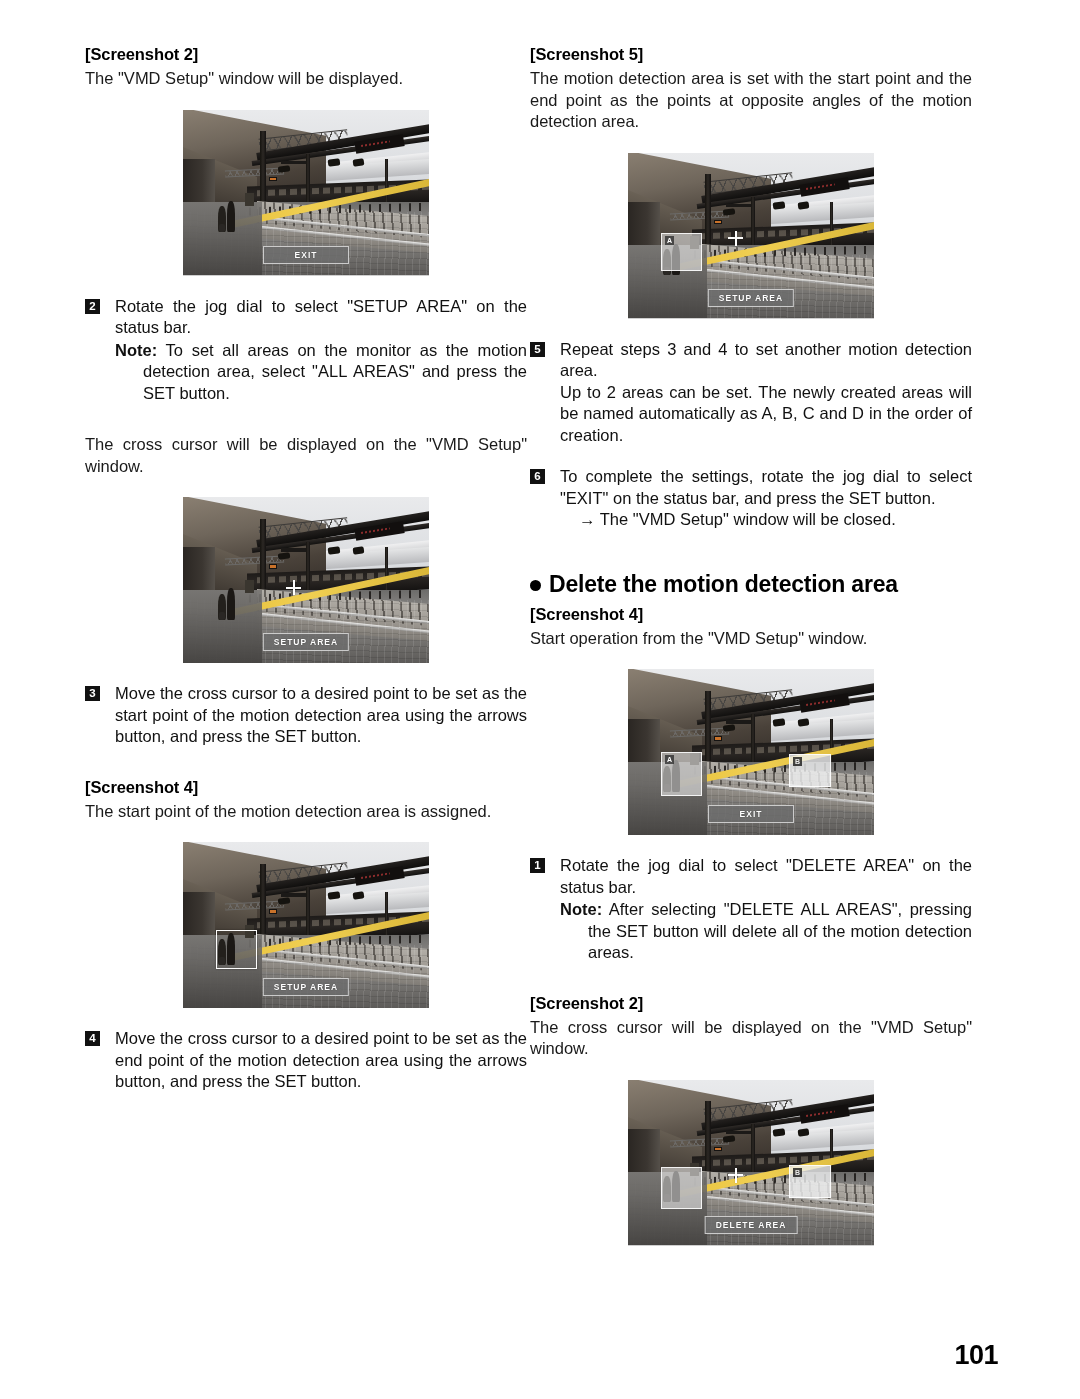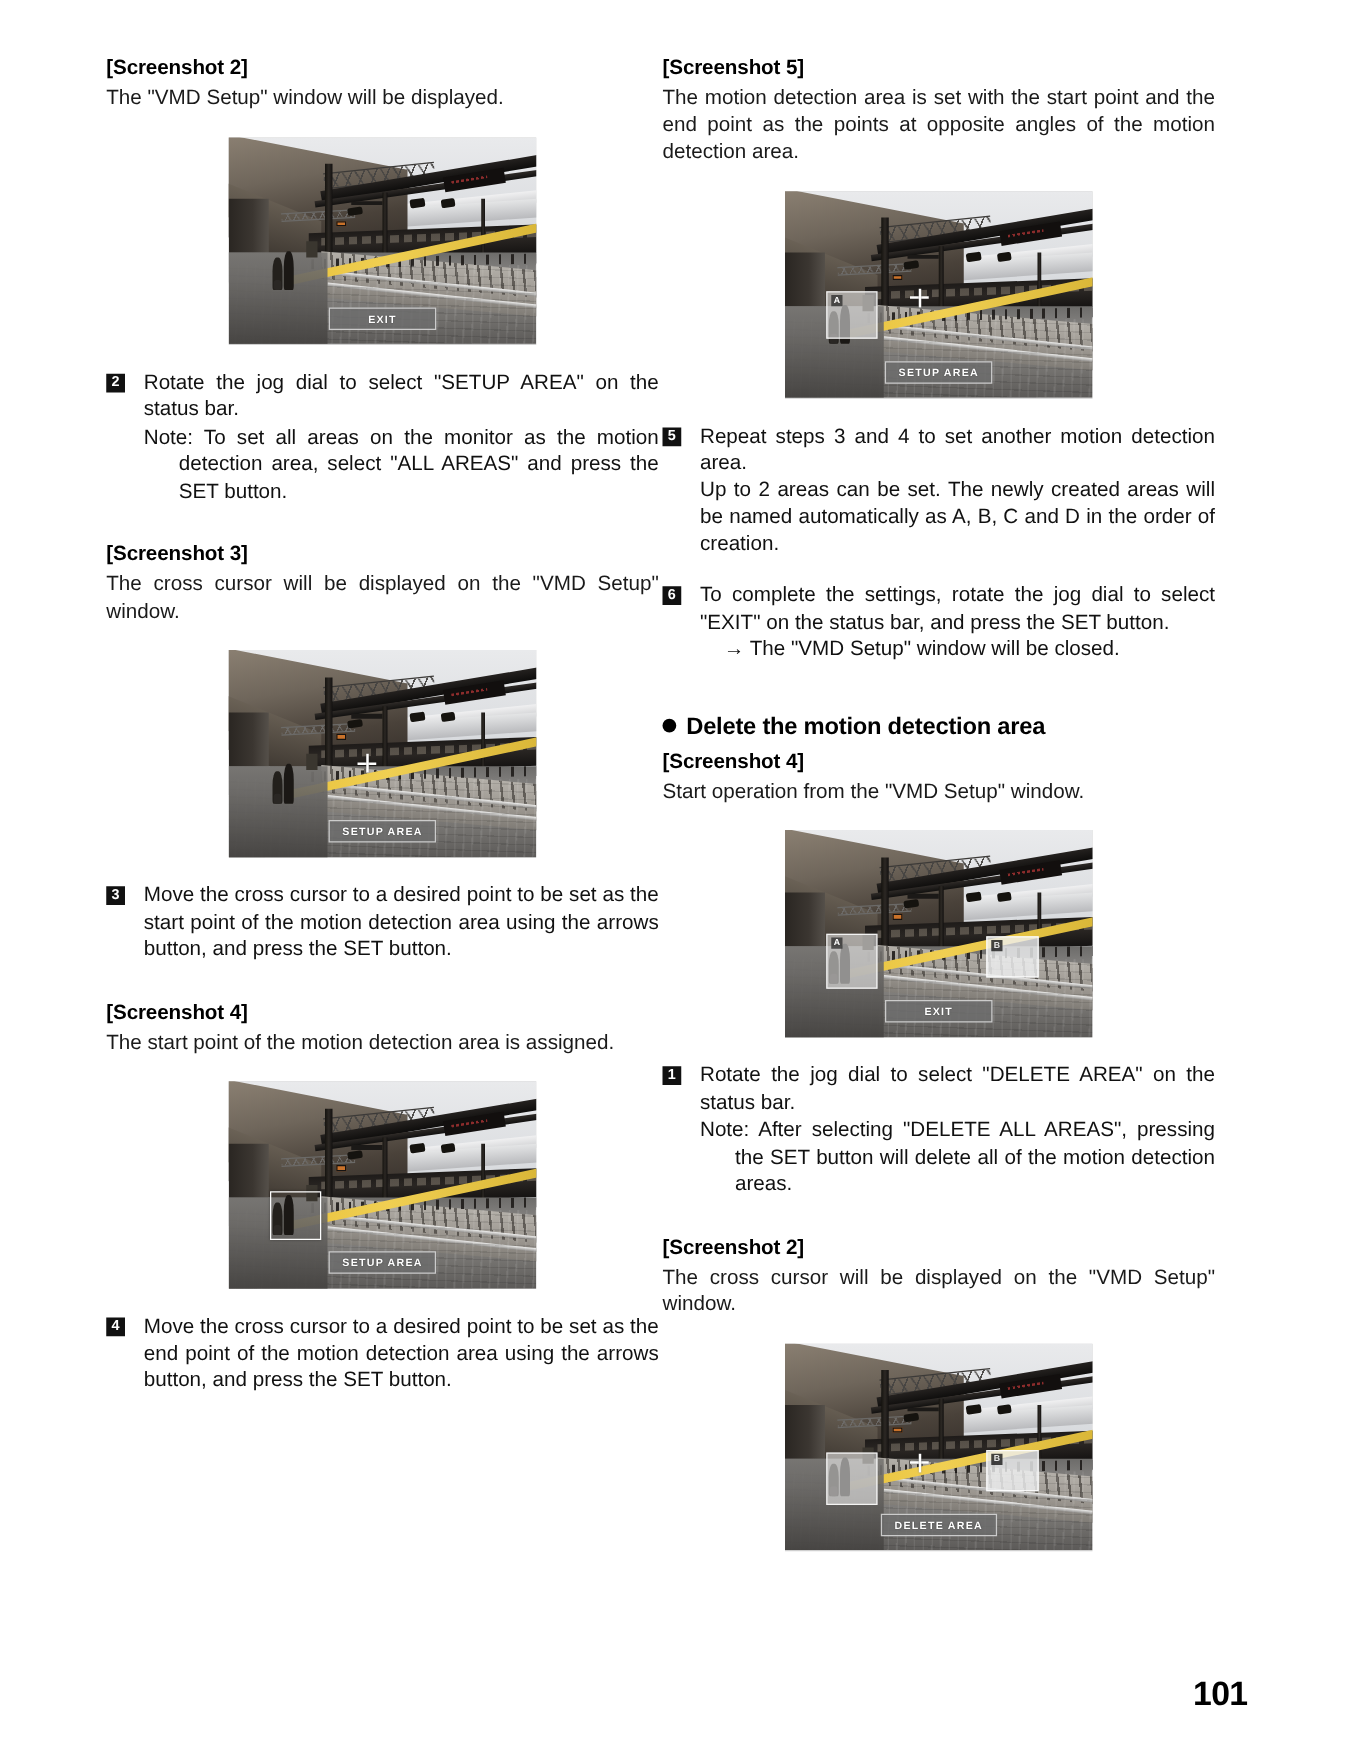--- a/index.html
+++ b/index.html
@@ -70,30 +70,30 @@
     font-family: "Liberation Sans", sans-serif;
   }
   .note {
     padding-left: 28px;
     text-indent: -28px;
     margin-top: 1px;
     font-size: 16.5px;
     line-height: 21.5px;
     text-align: justify;
   }
-  .note .lbl { font-weight: normal; }
+  .note .lbl { font-weight: bold; }
   .arrow-line {
     padding-left: 19px;
     font-size: 16.5px;
     line-height: 21.5px;
     text-align: left;
   }
 
   .bullet-head {
-    font-size: 19px;
+    font-size: 23px;
     font-weight: bold;
     color: #000;
     margin: 0 0 7px 0;
     letter-spacing: -0.2px;
   }
   .bullet-head .dot {
     display: inline-block;
     width: 11px; height: 11px;
     border-radius: 50%;
     background: #000;
@@ -420,21 +420,20 @@
       <span class="num">2</span>
       <span>Rotate the jog dial to select "SETUP AREA" on the status bar.</span>
       <div class="note">
         <span class="lbl">Note:</span>
         <span>To set all areas on the monitor as the motion detection area, select "ALL AREAS" and press the SET button.</span>
       </div>
     </div>
 
     <div class="gap-l"></div>
 
-    <div class="shot-head">[Screenshot 3]</div>
     <p class="para">The cross cursor will be displayed on the "VMD Setup" window.</p>
 
     <div class="gap-m"></div>
 
     <div class="shot">
       <div class="scene">
         <div class="sky"></div>
         <div class="roofFar2"></div>
         <div class="roofFar"></div>
         <div class="far"></div>

